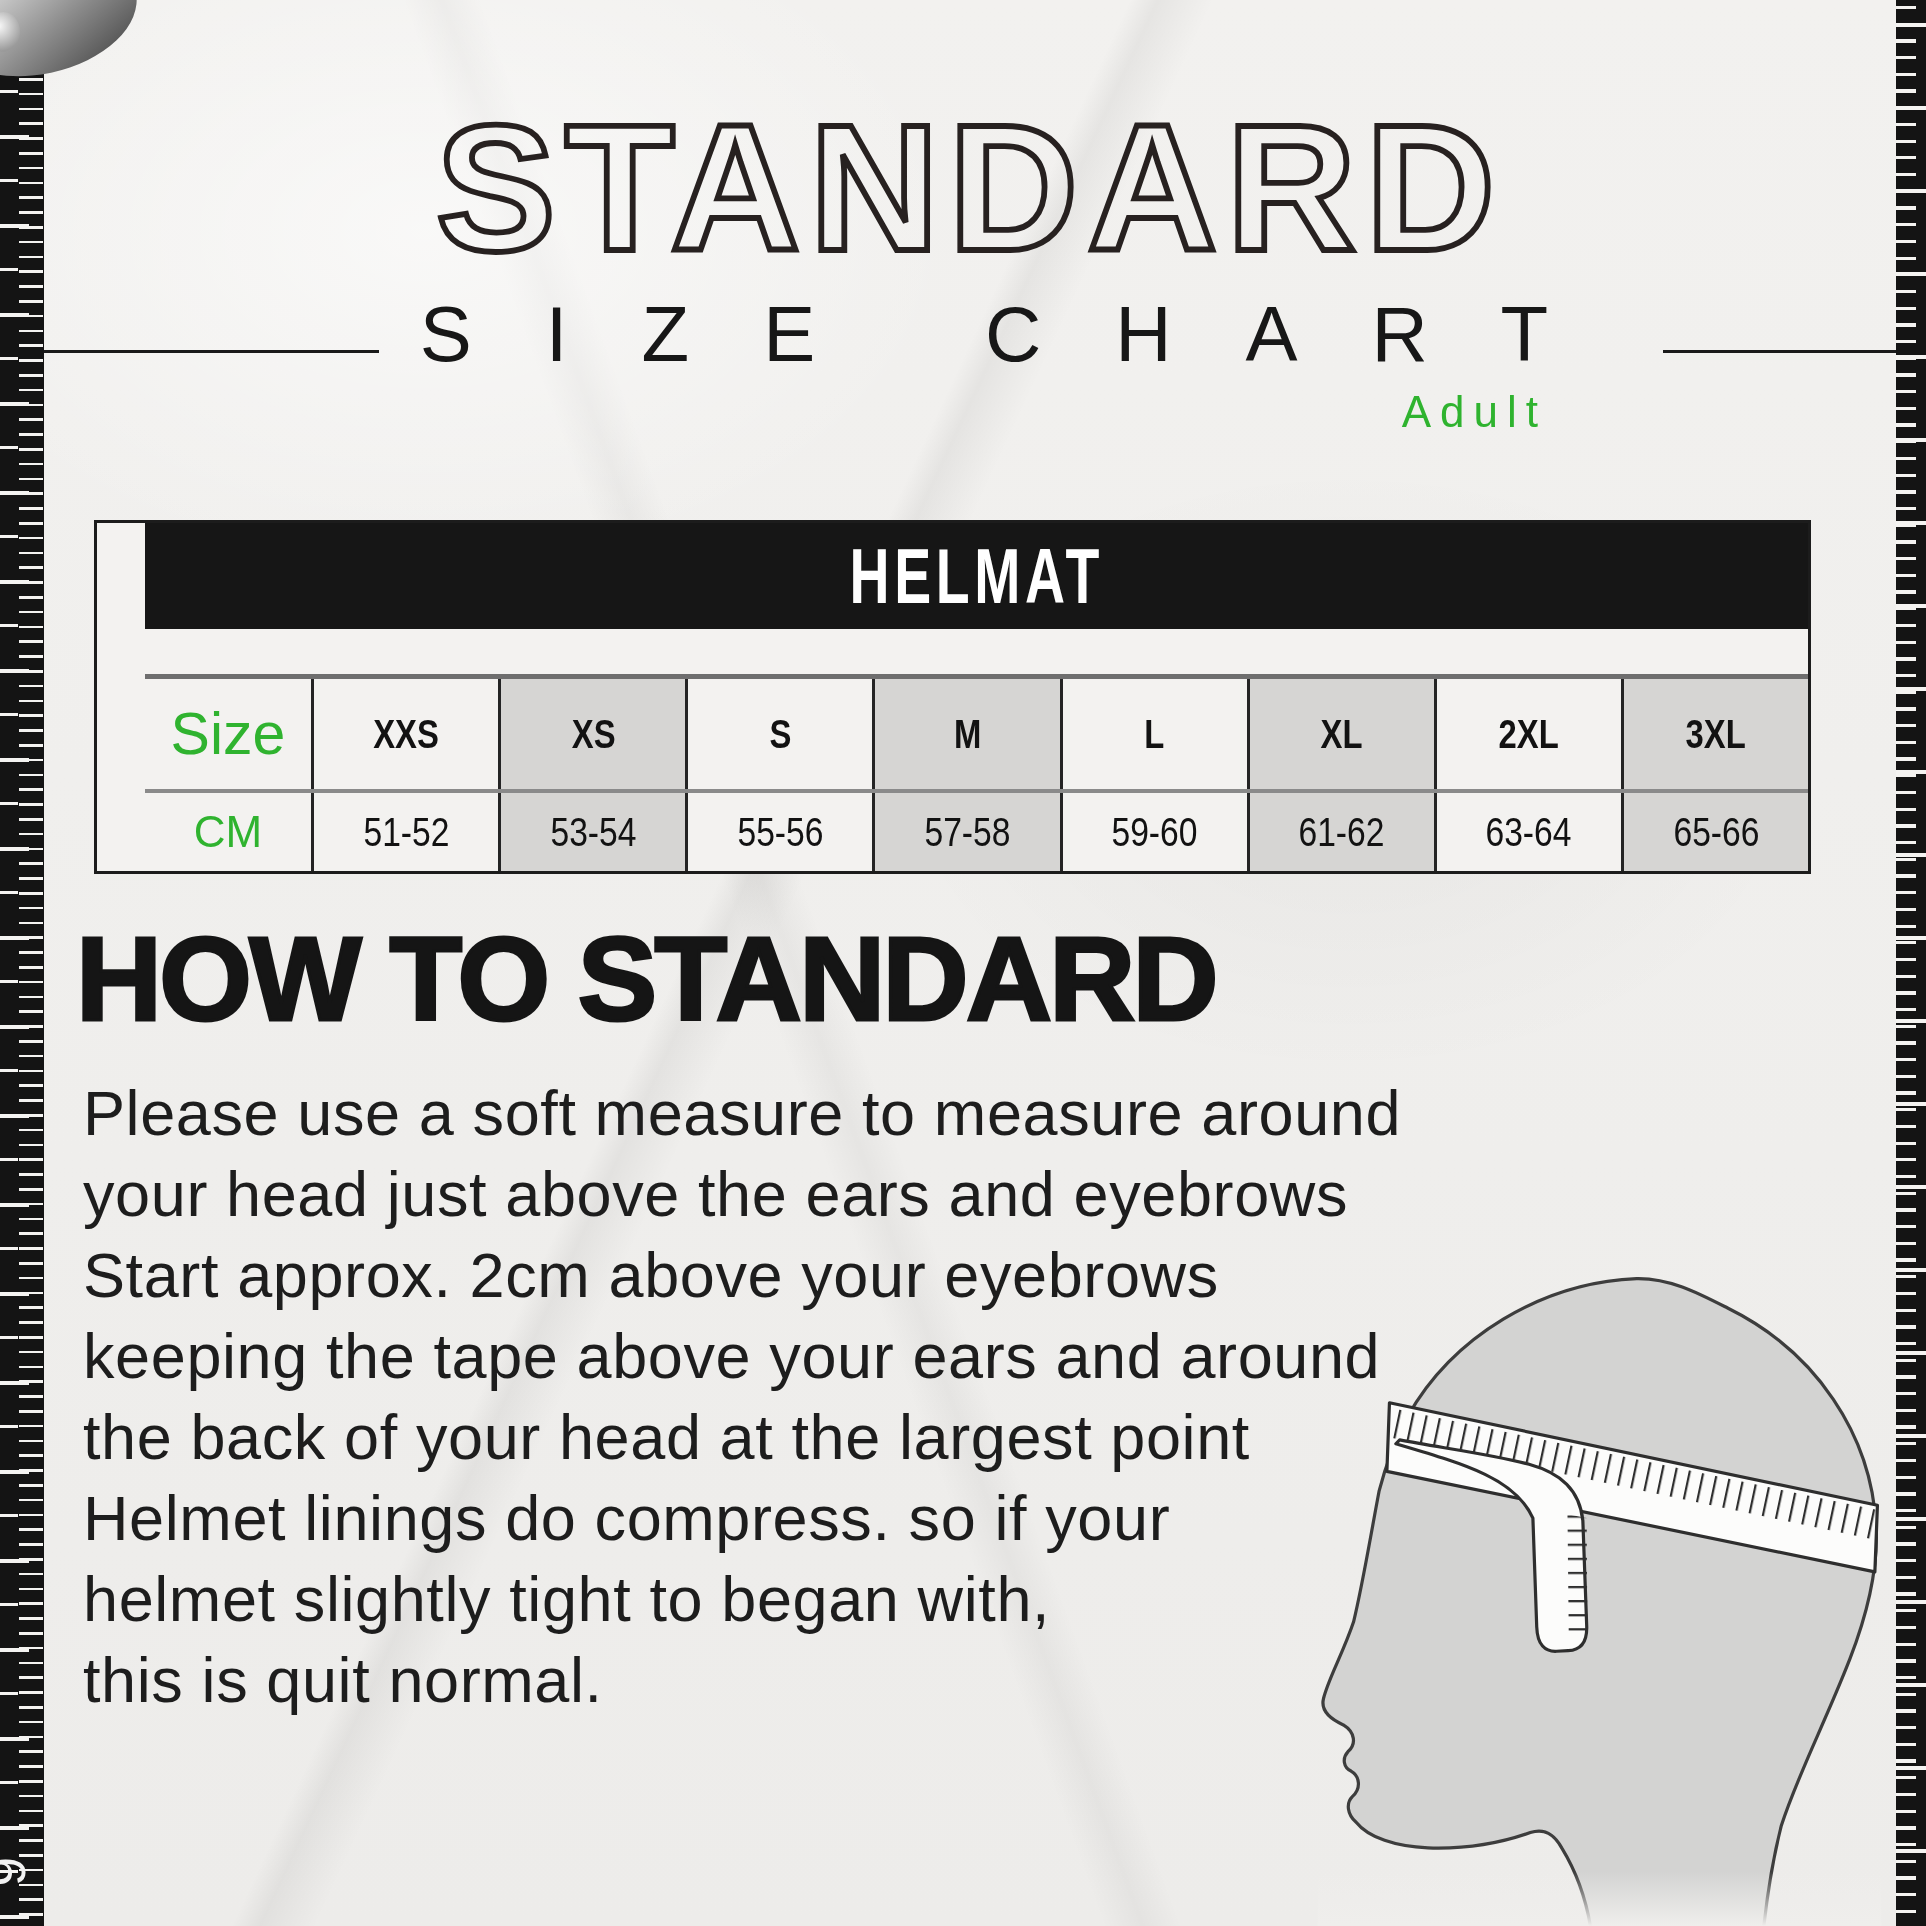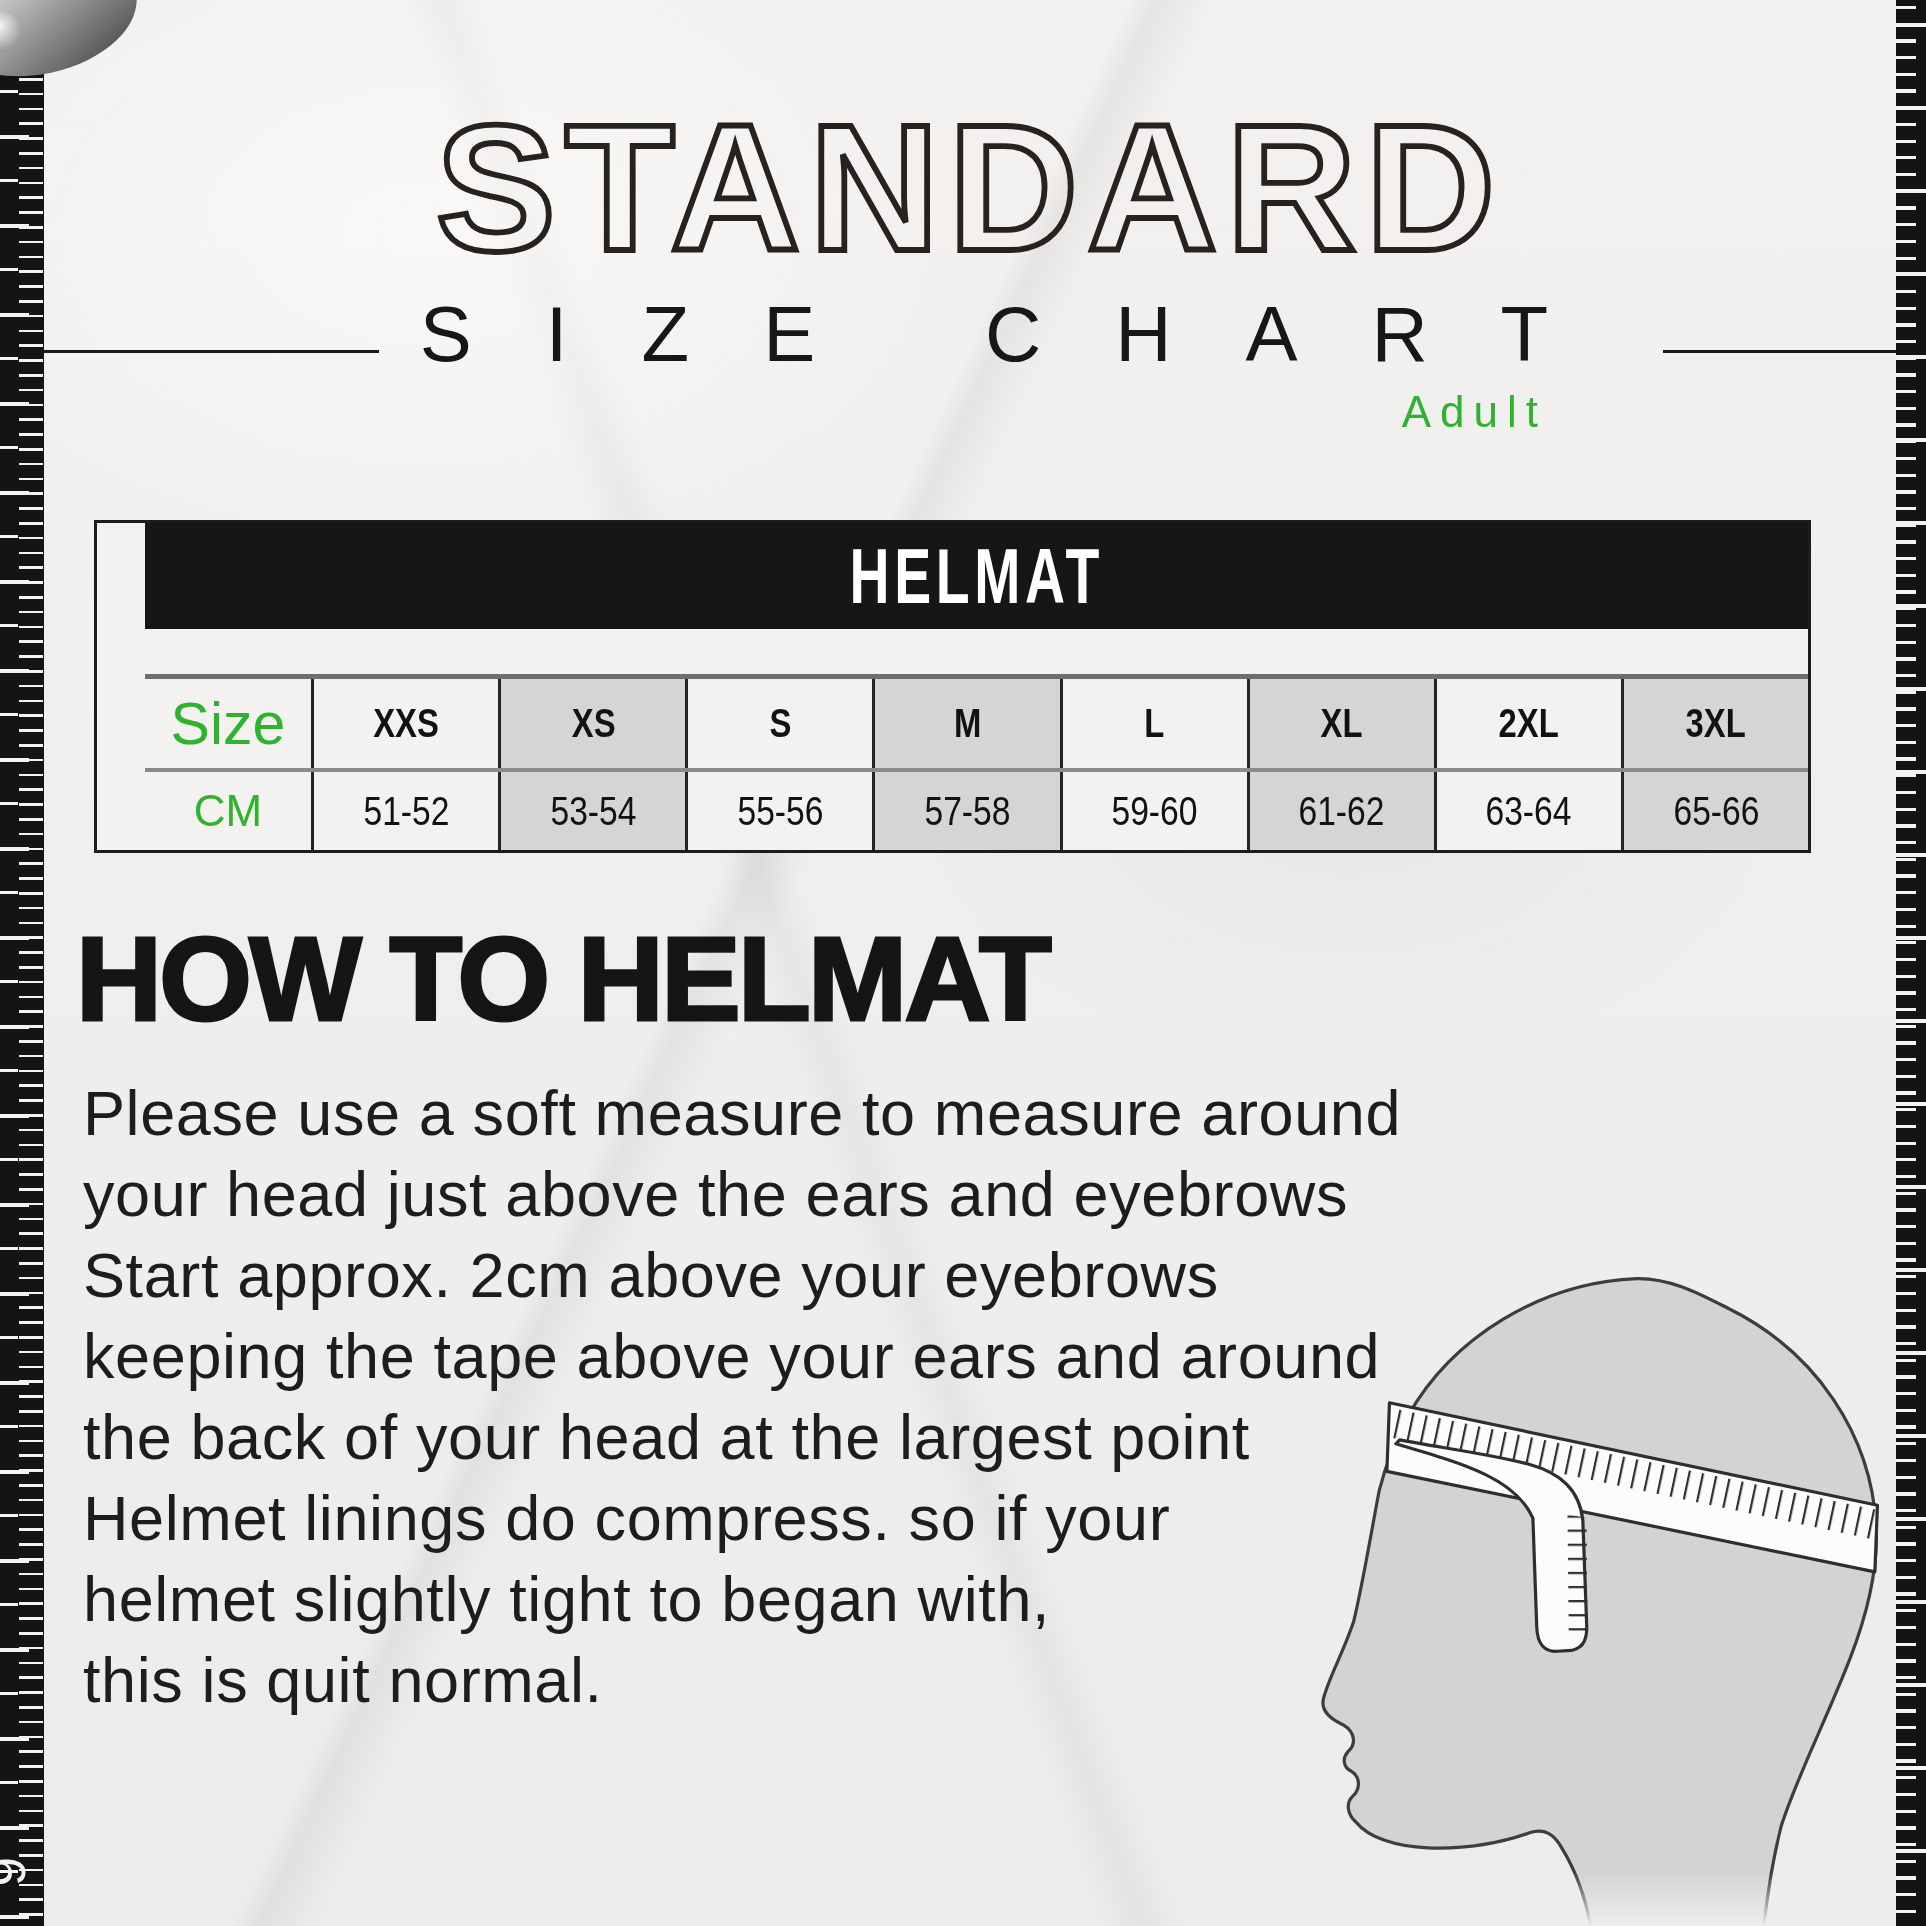--- a/index.html
+++ b/index.html
@@ -51,21 +51,21 @@
   .t-header{height:106px;background:#161616;display:flex;align-items:center;justify-content:center;}
   .t-header span{color:#ffffff;font-size:77px;font-weight:700;letter-spacing:6.4px;
      transform:scaleX(.72);display:inline-block;white-space:nowrap;}
   .t-blank{height:45px;background:#f3f2f0;}
   .rowgrid{display:grid;grid-template-columns:166px repeat(8,1fr);}
   .rowgrid.sz{border-top:5.8px solid #6e6e6e;}
   .rowgrid.cm{border-top:4.5px solid #8a8a8a;}
   .cell{display:flex;align-items:center;justify-content:center;border-left:3.2px solid #242424;
      box-sizing:border-box;}
   .cell:first-child{border-left:none;}
-  .sz .cell{height:89px;}
+  .sz .cell{height:110px;}
   .cm .cell{height:78px;}
   .shade{background:#d6d5d3;}
   .green-label{color:#2fb32f;font-weight:500;}
   .sz .green-label{font-size:59px;}
   .cm .green-label{font-size:44px;}
   .val{display:inline-block;transform:scaleX(.82);font-weight:600;color:#121212;white-space:nowrap;}
   .sz .val{font-size:40px;}
   .cm .val{font-size:41px;font-weight:500;}
   
   .howto{position:absolute;left:76px;top:919px;font-size:119px;font-weight:700;line-height:1;
@@ -159,21 +159,21 @@
         </div>
       <div class="cell">
           <span class="val">63-64</span>
         </div>
       <div class="cell shade">
           <span class="val">65-66</span>
         </div>
     </div>
   </div>
 
-  <div class="howto">HOW TO HELMAT</div>
+  <div class="howto">HOW TO STANDARD</div>
   <div class="body-text">Please use a soft measure to measure around
 your head just above the ears and eyebrows
 Start approx. 2cm above your eyebrows
 keeping the tape above your ears and around
 the back of your head at the largest point
 Helmet linings do compress. so if your
 helmet slightly tight to began with,
 this is quit normal.</div>
 
   <svg class="head-illus" viewBox="0 0 880 1015" xmlns="http://www.w3.org/2000/svg">

